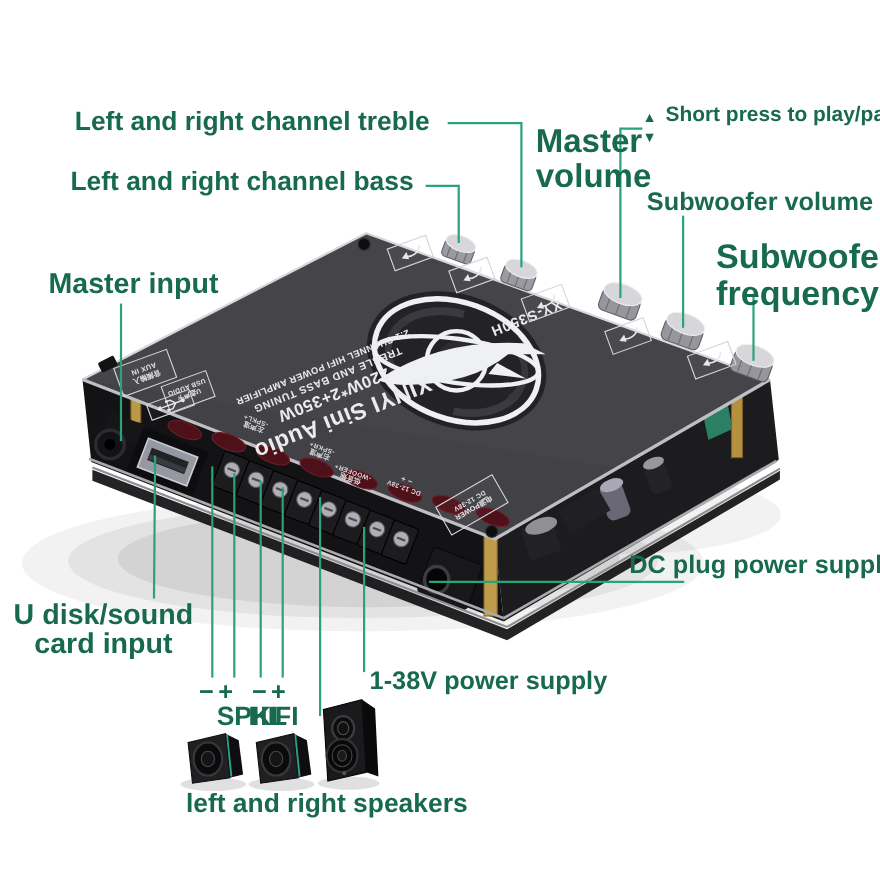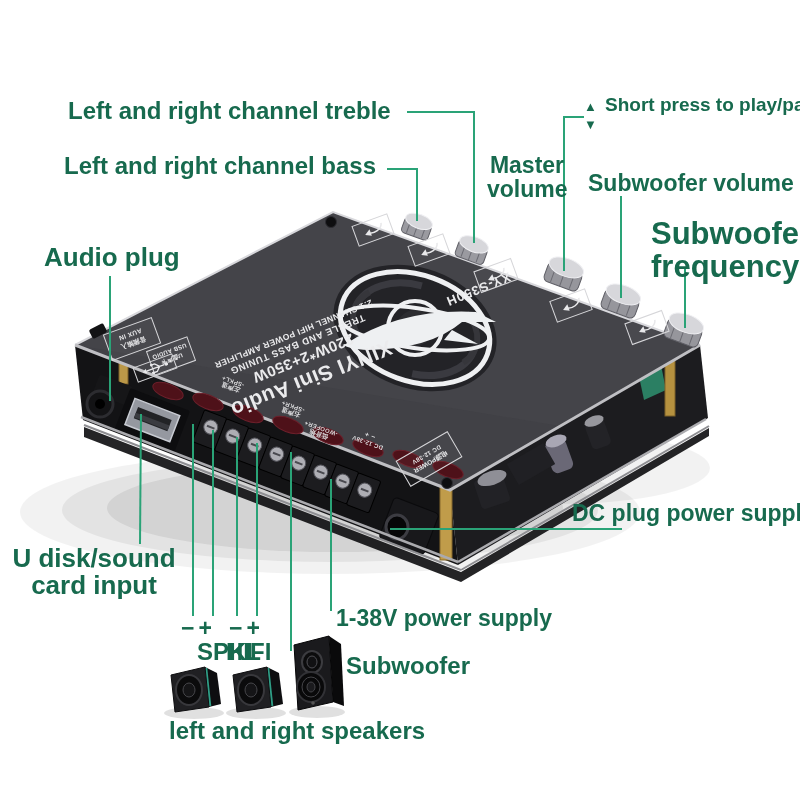--- a/index.html
+++ b/index.html
@@ -326,35 +326,34 @@
     <path d="M193,424 L193,616"></path>
     <path d="M213,430 L213,616"></path>
     <path d="M237,437 L237,616"></path>
     <path d="M257,443 L257,616"></path>
     <path d="M291,452 L291,651"></path>
     <path d="M331,479 L331,611"></path>
   </svg>
 
   <div class="ann" style="left:68px;top:98px;font-size:24px;">Left and right channel treble</div>
   <div class="ann" style="left:64px;top:153px;font-size:24px;">Left and right channel bass</div>
-  <div class="ann center" style="left:487px;top:113px;width:80px;font-size:23px;text-align:center;margin-top:40px;">Master volume</div>
+  <div class="ann center" style="left:487px;top:113px;width:80px;font-size:30px;text-align:left;">Master volume</div>
 
   <span class="arrow" style="left:584px;top:100px;">▲</span>
   <span class="arrow" style="left:584px;top:118px;">▼</span>
   <div class="ann" style="left:605px;top:95px;font-size:19px;">Short press to play/pause</div>
 
   <div class="ann" style="left:588px;top:171px;font-size:23px;">Subwoofer volume</div>
   <div class="ann center" style="left:651px;top:218px;width:130px;font-size:31px;">Subwoofer frequency</div>
 
-  <div class="ann" style="left:44px;top:244px;font-size:26px;">Audio plug</div>
+  <div class="ann" style="left:44px;top:244px;font-size:26px;">Master input</div>
   <div class="ann center" style="left:10px;top:545px;width:168px;font-size:26px;">U disk/sound card input</div>
 
   <div class="ann" style="left:572px;top:501px;font-size:23px;">DC plug power supply</div>
   <div class="ann" style="left:336px;top:606px;font-size:23px;">1-38V power supply</div>
-  <div class="ann" style="left:346px;top:653px;font-size:24px;">Subwoofer</div>
 
   <div class="ann" style="left:181px;top:616px;font-size:23px;letter-spacing:4px;">−+</div>
   <div class="ann" style="left:229px;top:616px;font-size:23px;letter-spacing:4px;">−+</div>
   <div class="ann" style="left:177px;top:639px;font-size:24px;margin-left:20px;">SPKL</div>
   <div class="ann" style="left:226px;top:639px;font-size:24px;">HIFI</div>
   <div class="ann" style="left:169px;top:718px;font-size:24px;">left and right speakers</div>
 
 </div>
 
 </body></html>

